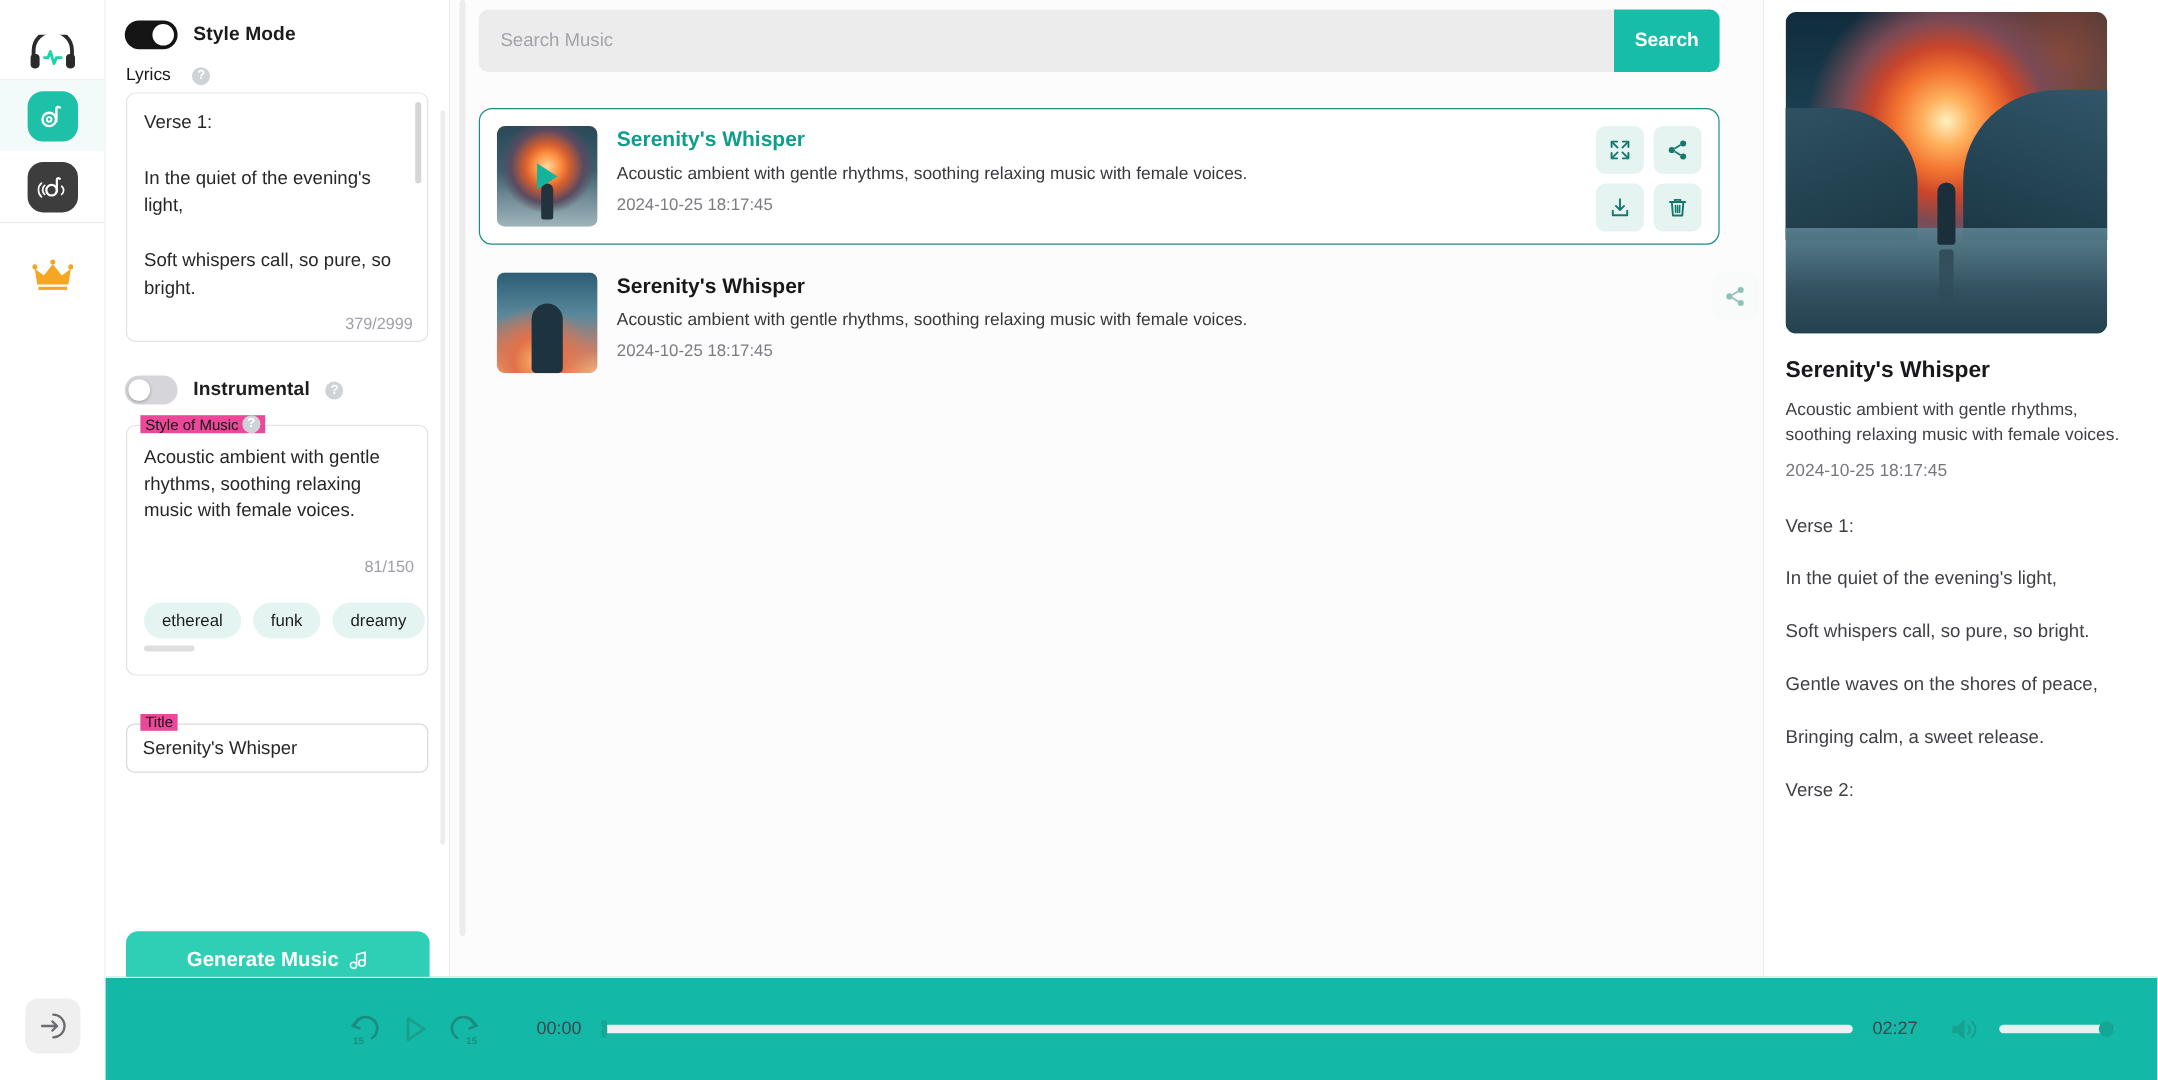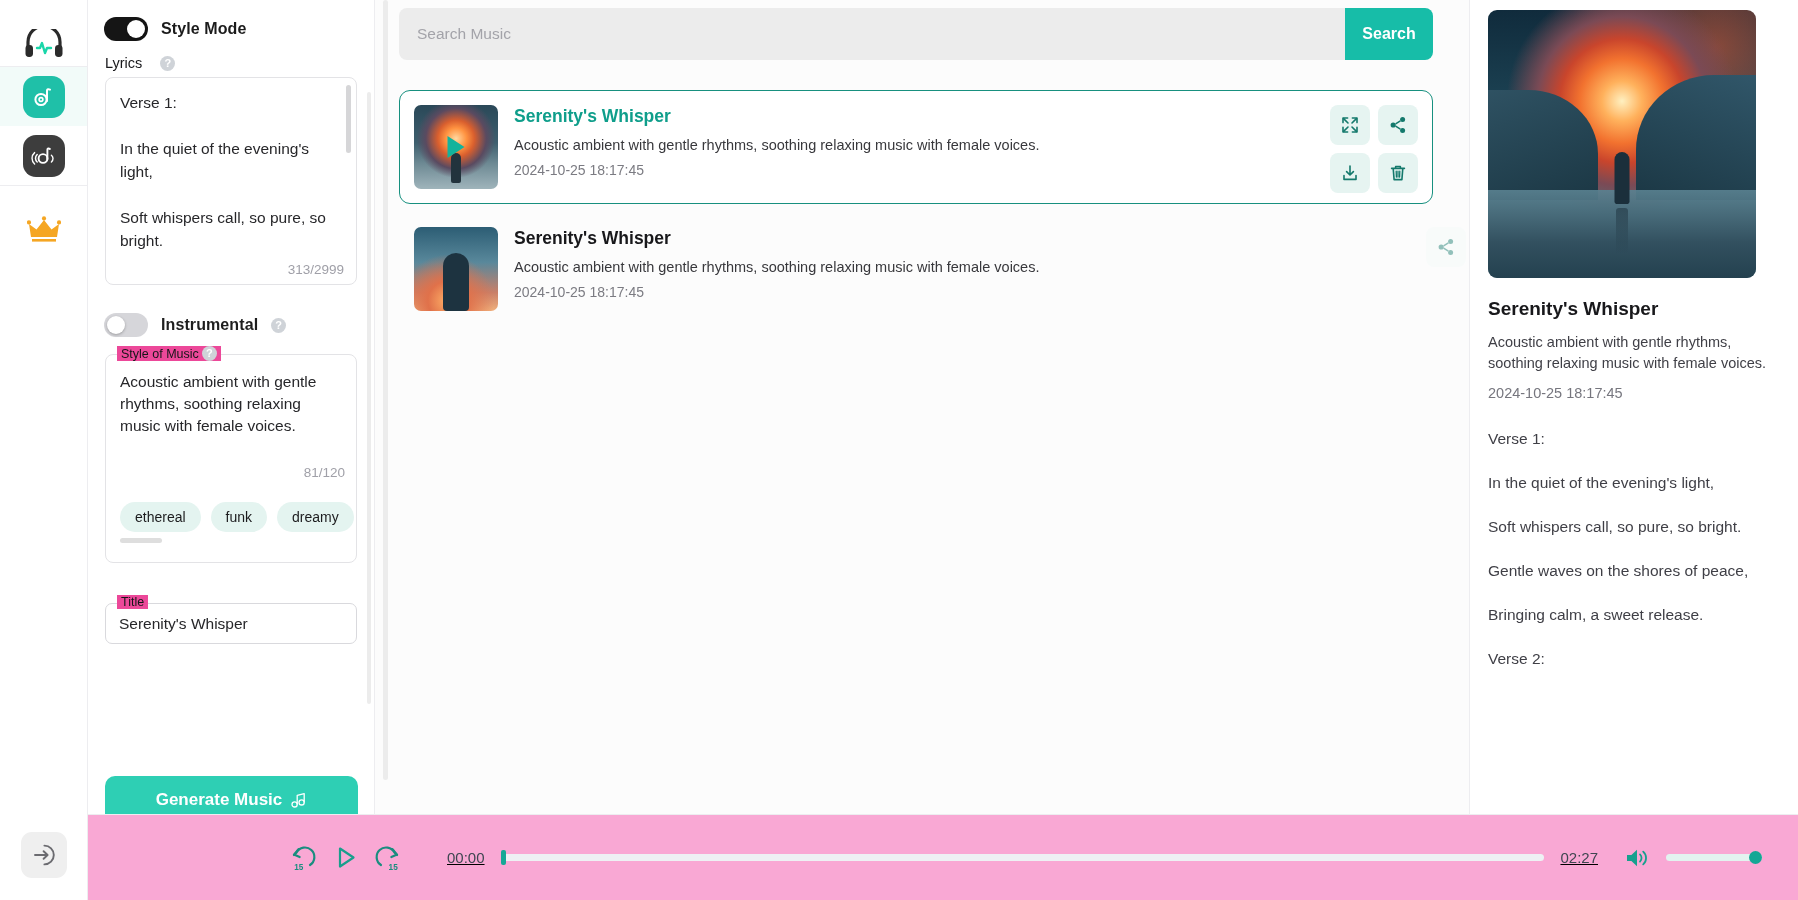--- a/index.html
+++ b/index.html
@@ -232,22 +232,22 @@
   .right-desc { font-size: 14.5px; line-height: 21px; color: #3f3f46; }
   .right-date { font-size: 14.5px; color: #76767e; margin-top: 11px; }
   .right-lyrics {
     margin-top: 27px; font-size: 15.5px; line-height: 22px;
     color: #3f3f46; white-space: pre-wrap;
   }
 
   
   .player {
     position: absolute; left: 88px; bottom: 0; width: 1710px; height: 86px;
-    background: #f9a8d4; border-top: 1px solid #ededf0;
-    display: flex; align-items: center; text-decoration: underline;
+    background: #14b8a6; border-top: 1px solid #ededf0;
+    display: flex; align-items: center;
   }
   .player-ctrls { display: flex; align-items: center; gap: 14px; margin-left: 200px; }
   .ctrl { cursor: pointer; display: flex; align-items: center; justify-content: center; }
   .time { font-size: 15px; color: #3f4651; font-family: "Liberation Sans", sans-serif; }
   .progress-wrap { display: flex; align-items: center; gap: 16px; margin-left: 44px; flex: 1 1 auto; }
   .track {
     flex: 1 1 auto; height: 7px; background: #eef1f4; border-radius: 4px; position: relative;
     cursor: pointer;
   }
   .track .head {
@@ -338,38 +338,38 @@
         <span class="help">?</span>
       </div>
 
       <div class="lyrics-box">
         <div class="lyrics-sb"></div>
         <div class="lyrics-text">Verse 1:
 
 In the quiet of the evening's light,
 
 Soft whispers call, so pure, so bright.</div>
-        <div class="count">313/2999</div>
+        <div class="count">379/2999</div>
       </div>
 
       <div class="toggle-row" style="padding-top:28px;">
         <div class="switch">
             <div class="knob"></div>
           </div>
         <div class="toggle-label reg">Instrumental</div>
         <span class="help">?</span>
       </div>
 
       <div class="style-box">
         <div class="legend">
           <span>Style of Music</span>
           <span class="help">?</span>
         </div>
         <div class="style-text">Acoustic ambient with gentle rhythms, soothing relaxing music with female voices.</div>
-        <div class="count" style="bottom:82px;right:11px;">81/120</div>
+        <div class="count" style="bottom:82px;right:11px;">81/150</div>
         <div class="tags">
           <span class="tag">ethereal</span>
           <span class="tag">funk</span>
           <span class="tag">dreamy</span>
         </div>
         <div class="tags-sb"></div>
       </div>
 
       <div class="title-box">
         <div class="legend">Title</div>

